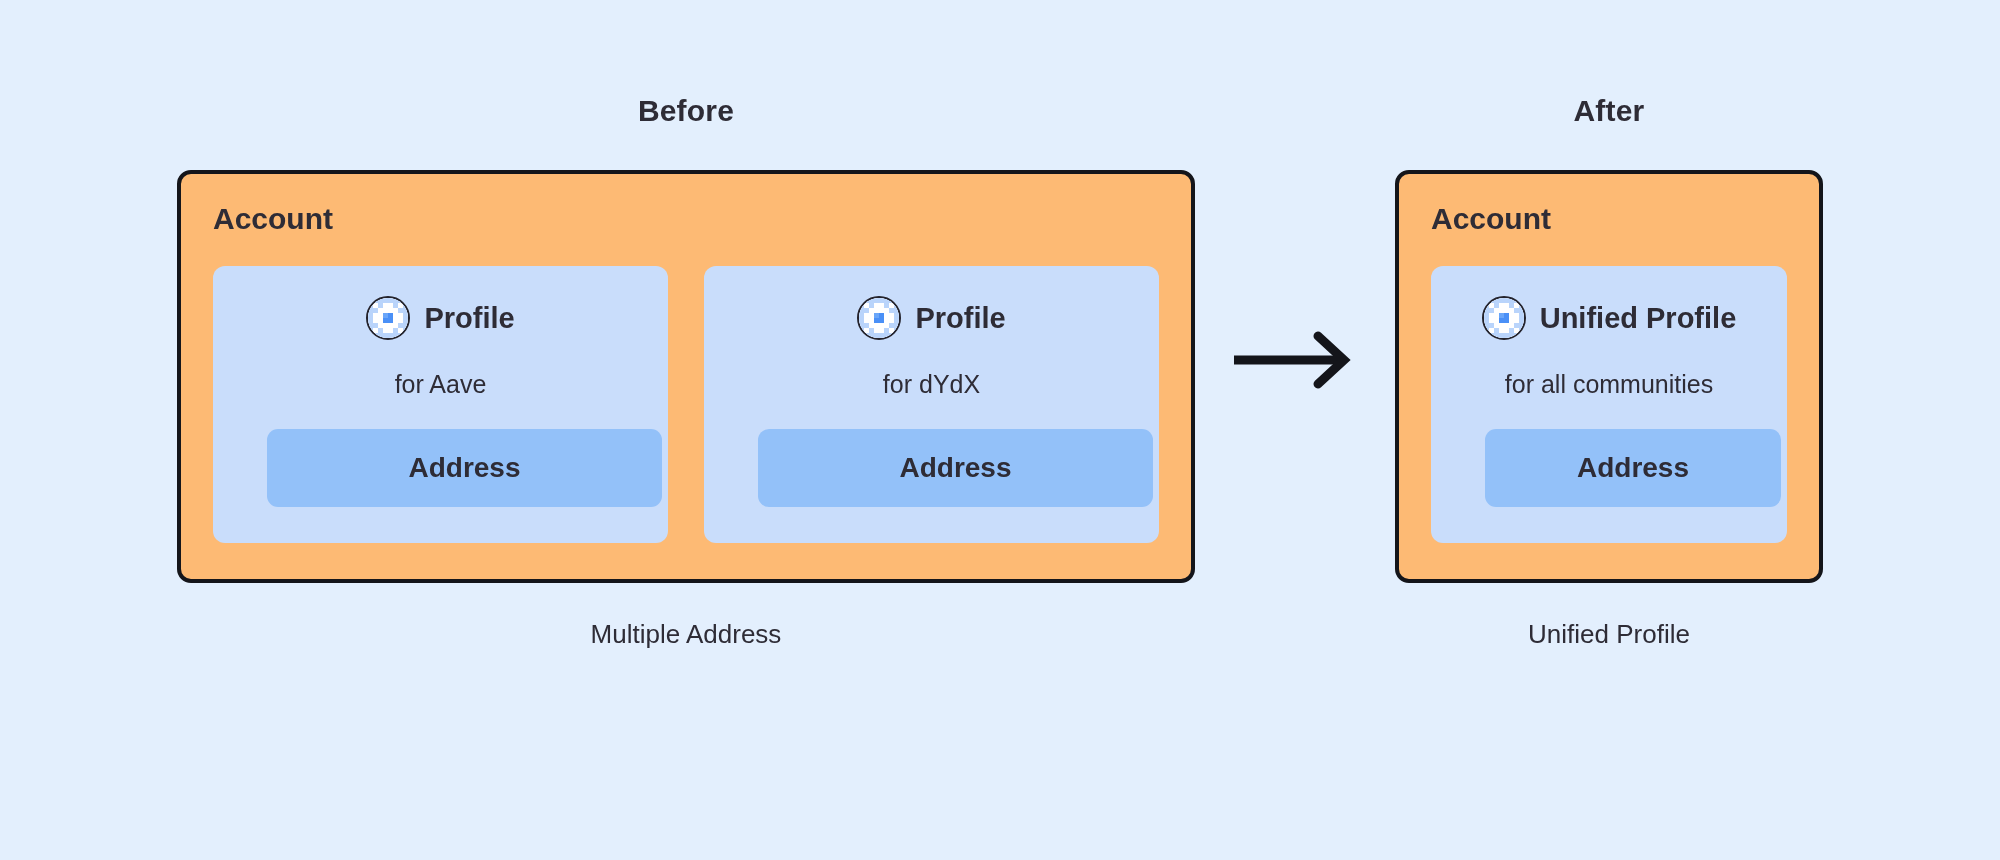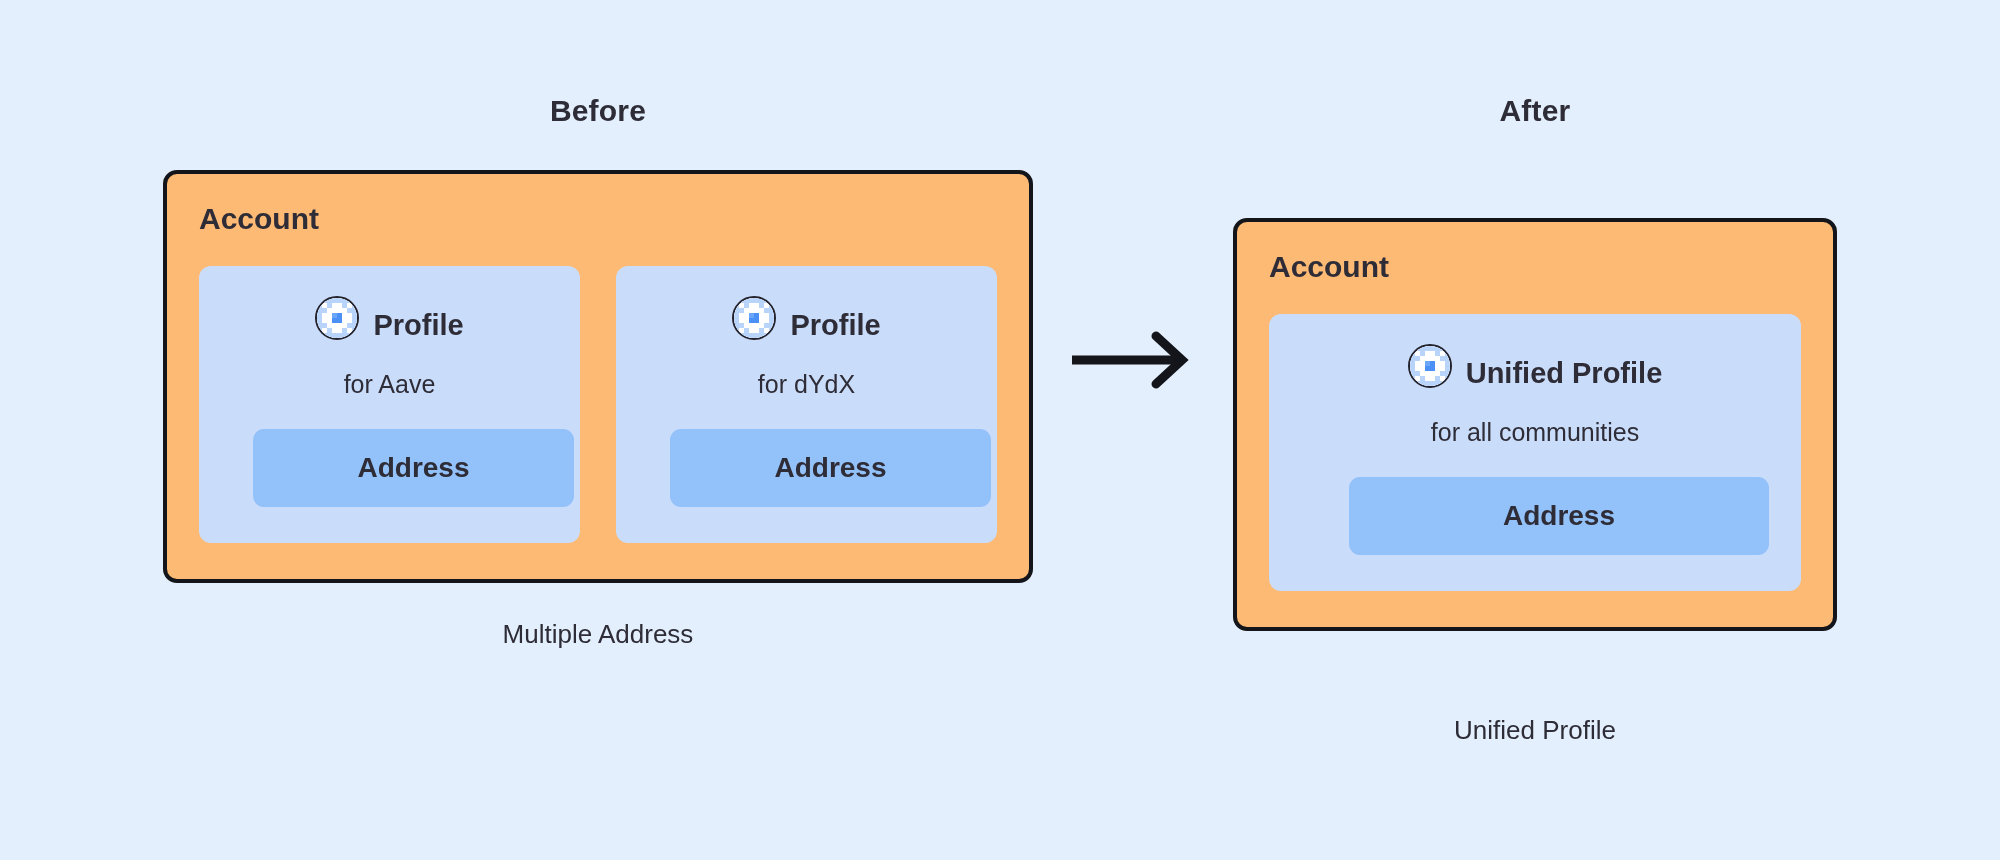--- a/index.html
+++ b/index.html
@@ -26,22 +26,22 @@
     justify-content: center;
   }
 
   
   .column {
     display: flex;
     flex-direction: column;
     align-items: center;
   }
 
-  .column-before { width: 870px; margin-top: 96px; }
-  .column-after  { width: 604px; margin-top: 96px; gap: 48px; }
+  .column-before { width: 1018px; margin-top: 96px; }
+  .column-after  { width: 428px; margin-top: 96px; }
 
   .column-heading {
     font-size: 30px;
     font-weight: bold;
     letter-spacing: 0.2px;
     color: #2e2c36;
     line-height: 1;
     margin-bottom: 44px;
   }
 
@@ -73,21 +73,21 @@
     border-radius: 12px;
     flex: 1 1 0;
     padding: 30px 30px 36px 30px;
     display: flex;
     flex-direction: column;
     align-items: center;
   }
 
   .profile-head {
     display: flex;
-    align-items: flex-end;
+    align-items: center;
     justify-content: center;
     gap: 14px;
   }
 
   .profile-label {
     font-size: 29px;
     font-weight: bold;
     color: #2e2c36;
     line-height: 1;
     white-space: nowrap;

